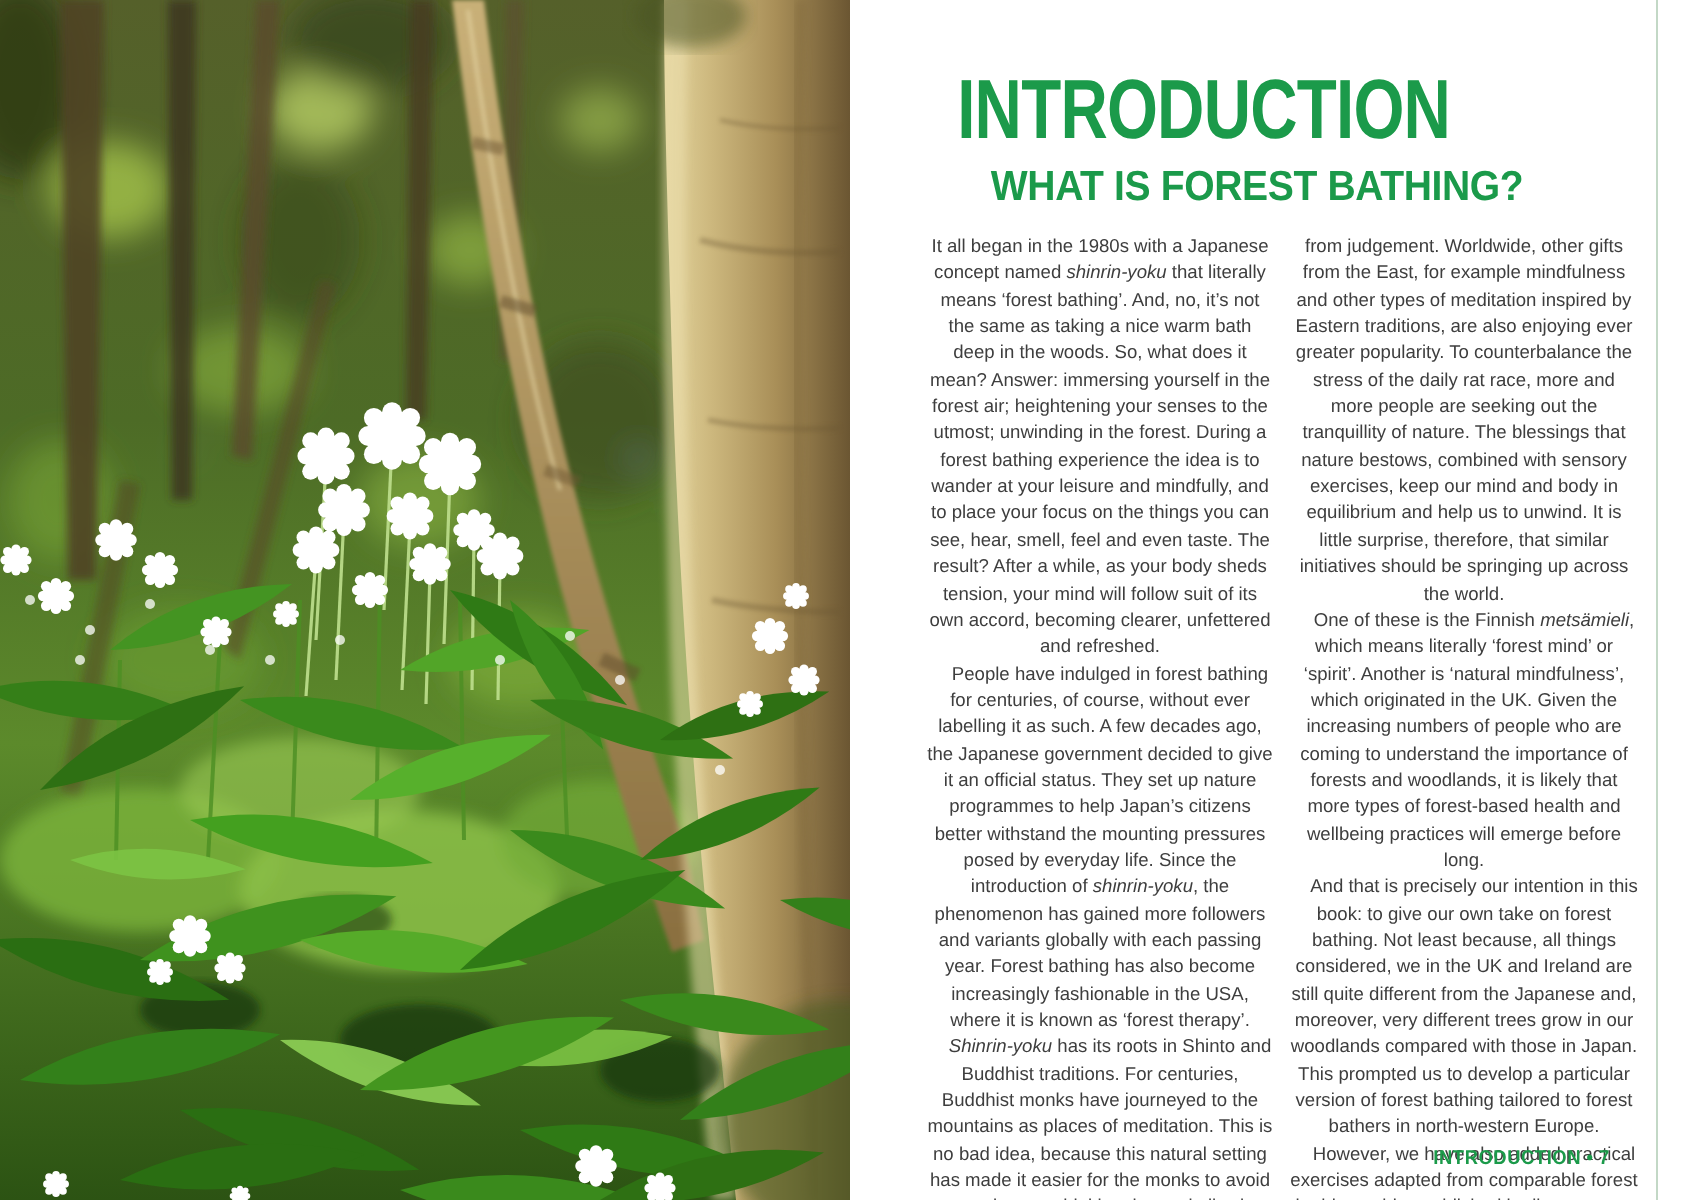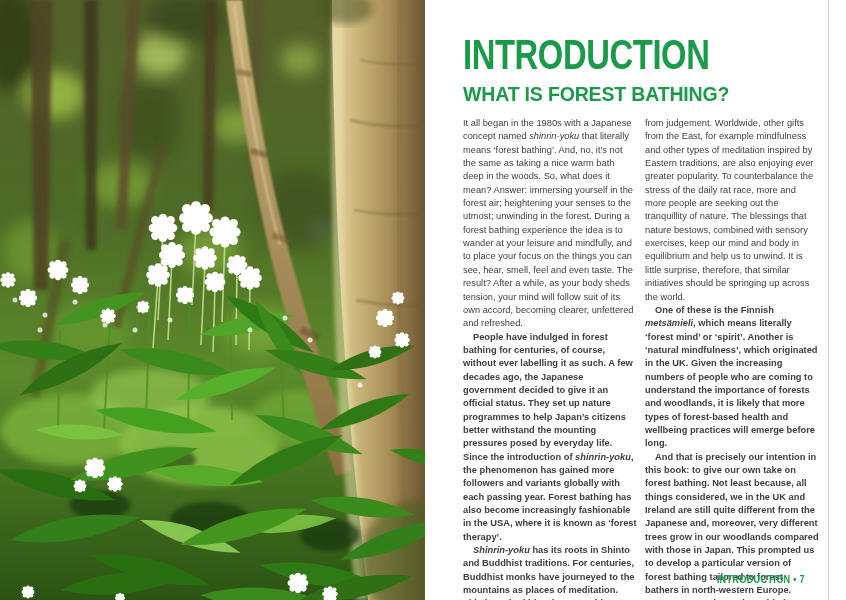--- a/index.html
+++ b/index.html
@@ -11,34 +11,34 @@
     width:846px;height:600px;position:relative;overflow:hidden;
     background:#ffffff;
     font-family:"Liberation Sans", sans-serif;
   }
   .photo{
     position:absolute;left:0;top:0;width:425px;height:600px;overflow:hidden;
   }
   .photo svg{display:block;}
   .page{
     position:absolute;left:425px;top:0;width:421px;height:600px;
-    box-sizing:border-box;padding:34px 27px 0 38px;
+    box-sizing:border-box;padding:34px 27px 0 38px;text-align:center;
   }
   .title{
     margin:0;font-size:42px;line-height:1;font-weight:bold;color:var(--green);
     transform:scaleX(0.78);transform-origin:left top;white-space:nowrap;letter-spacing:-0.5px;
   }
   .subtitle{
     margin:7px 0 0 0;font-size:21px;line-height:1.05;font-weight:bold;color:var(--green);
     transform:scaleX(0.93);transform-origin:left top;white-space:nowrap;letter-spacing:-0.2px;
   }
   .columns{display:flex;gap:8px;margin-top:12px;}
   .col{width:175px;font-size:9.3px;line-height:13.35px;color:var(--body-text);}
   .col p{margin:0;}
-  .col p.indent{text-indent:10px;font-weight:bold;}
+  .col p.indent{text-indent:10px;}
   .col em{font-style:italic;}
   .footer{
     position:absolute;right:41px;bottom:15px;font-size:10px;font-weight:bold;
     color:var(--green);letter-spacing:0.3px;white-space:nowrap;
     transform:scaleX(0.92);transform-origin:right center;
   }
   .footer .sep{margin:0 3px;}
   .page-edge{
     position:absolute;left:828px;top:0;width:1px;height:600px;background:#c3d8c6;
   }

